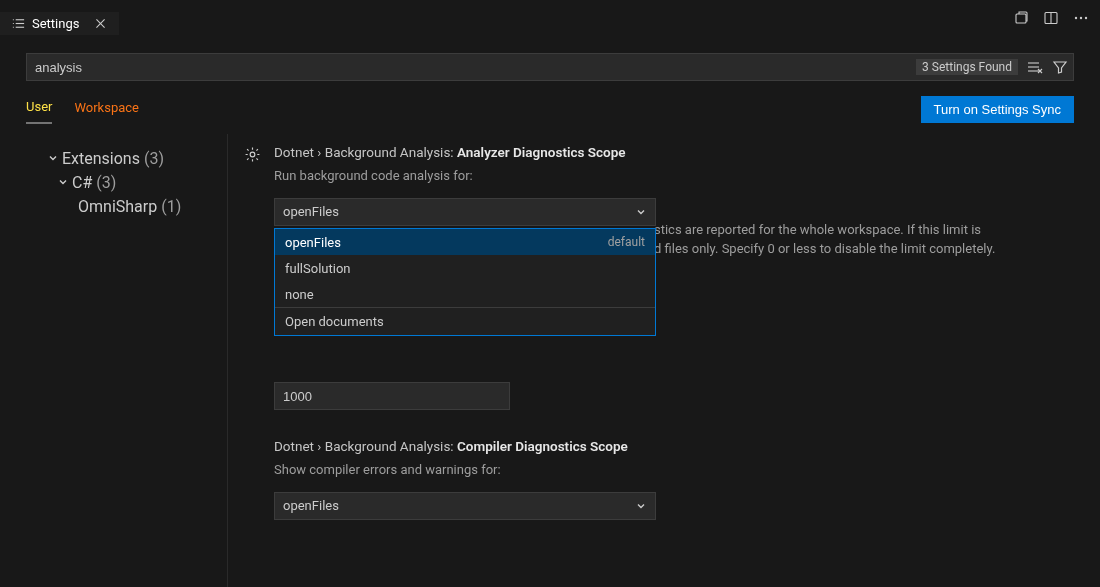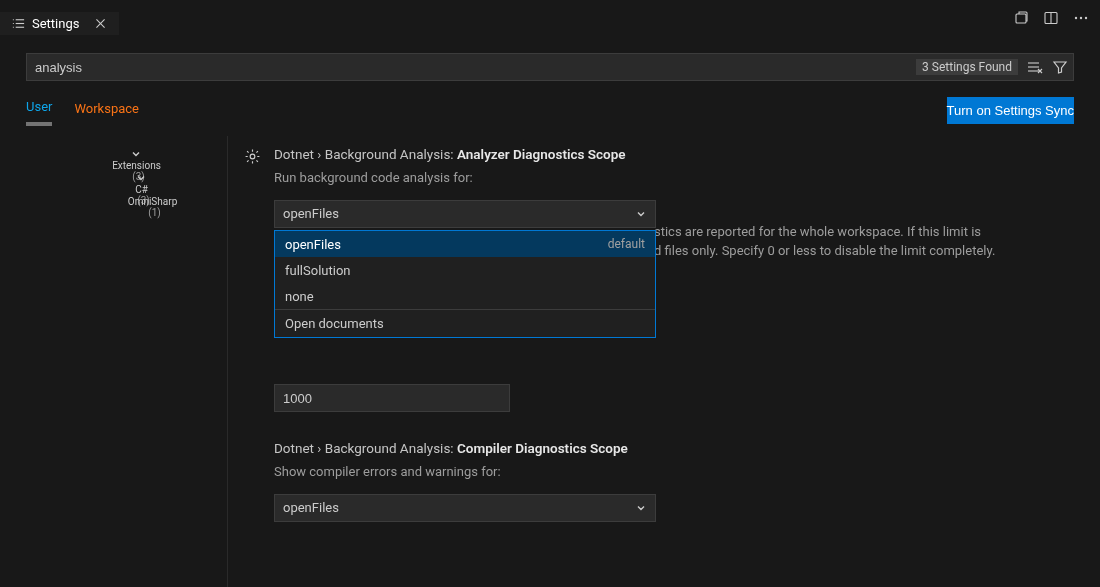--- a/index.html
+++ b/index.html
@@ -18,28 +18,28 @@
   .search-row { padding: 18px 26px 0 26px; }
   .search-wrap { position: relative; }
   .search-input { width: 100%; height: 28px; background: #2a2a2a; border: 1px solid #3c3c3c; color: #cccccc; padding: 0 160px 0 8px; font-size: 13px; outline: none; }
   .search-right { position: absolute; right: 4px; top: 0; height: 28px; display:flex; align-items:center; gap: 6px; }
   .found-badge { background: #3c3c3c; color: #cccccc; padding: 1px 6px; font-size: 12px; }
   .inline-icon { width: 20px; height: 20px; display:flex; align-items:center; justify-content:center; color:#cccccc; cursor:pointer; }
 
   
   .scope-row { display:flex; align-items:center; padding: 14px 26px 0 26px; }
   .scope-tab { padding: 4px 0 8px 0; margin-right: 22px; color: #f97316; font-size: 13px; cursor:pointer; }
-  .scope-tab.active { color: #0ea5e9; border-bottom: 4px solid #737373; }
+  .scope-tab.active { color: #fde047; border-bottom: 2px solid #737373; }
   .scope-spacer { flex:1; }
-  .sync-btn { background: #0078d4; color: #ffffff; padding: 6px 0; font-size: 13px; cursor:pointer; border:none; }
+  .sync-btn { background: #0078d4; color: #ffffff; padding: 6px 13px; font-size: 13px; cursor:pointer; border:none; }
   
   
   .body { display:flex; height: calc(587px - 35px - 46px - 36px); margin-top: 10px; }
   .sidebar { width: 238px; padding: 12px 0 0 26px; border-right: none; }
-  .tree-item { display:flex; align-items:center; height: 24px; font-size: 10px; color:#cccccc; cursor:pointer;flex-direction:column; }
+  .tree-item { display:flex; align-items:center; height: 24px; font-size: 16px; color:#cccccc; cursor:pointer; }
   .tree-item.lvl0 { padding-left: 20px; }
   .tree-item.lvl1 { padding-left: 30px; }
   .tree-item.lvl2 { padding-left: 52px; text-align: center; }
   .chev { width: 14px; height: 14px; display:flex; align-items:center; justify-content:center; margin-right: 2px; }
   .count { color: #9d9d9d; margin-left: 4px; }
 
   .content { flex:1; border-left: 1px solid #2a2a2a; padding: 10px 26px 0 12px; position: relative; }
   .setting { position: relative; padding-left: 34px; margin-bottom: 28px; }
   .gear { position:absolute; left: 4px; top: 2px; width:18px; height:18px; color:#cccccc; cursor:pointer; }
   .setting-title { font-size: 13.5px; color:#cccccc; margin-bottom: 6px; }

